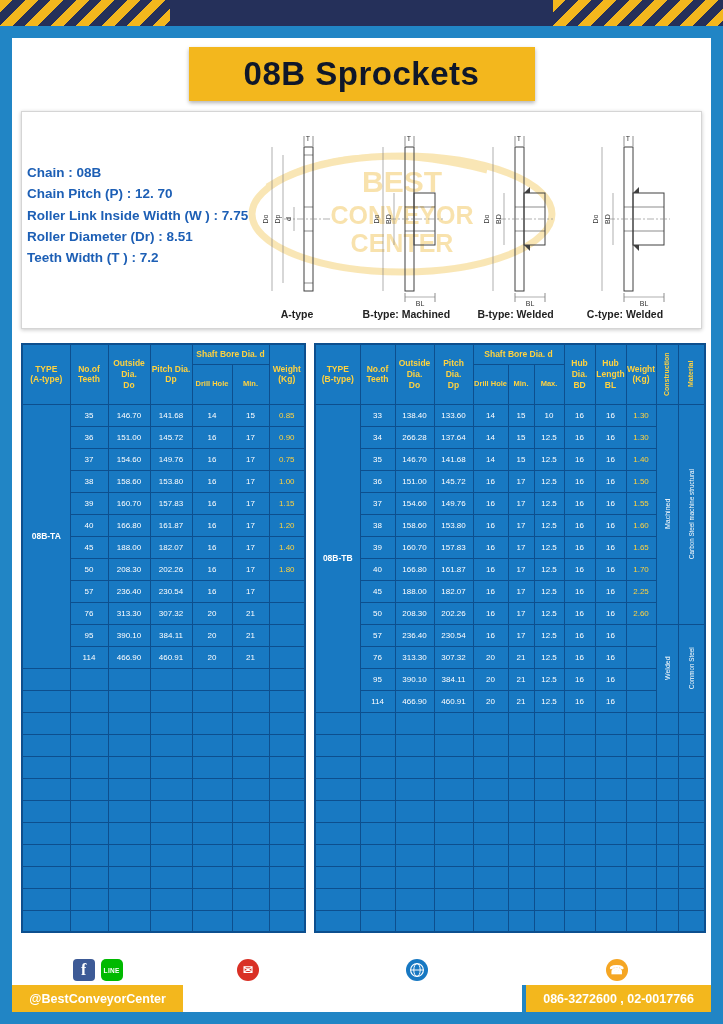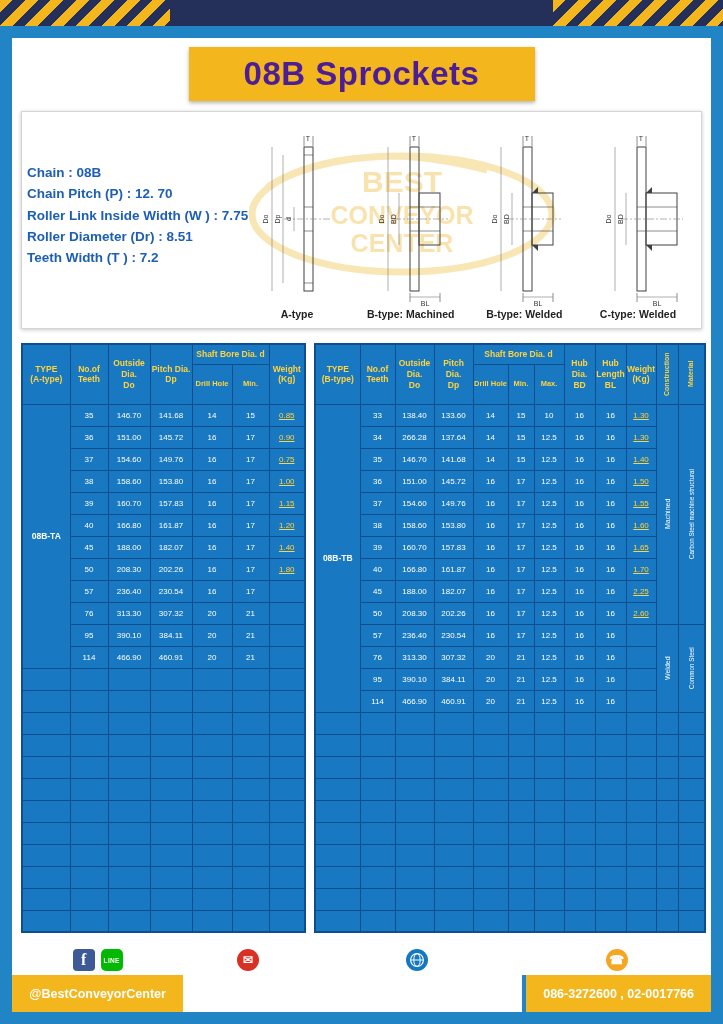--- a/index.html
+++ b/index.html
@@ -15,56 +15,56 @@
   body{background:#888;font-family:"Liberation Sans",sans-serif;}
   .page{position:relative;width:723px;height:1024px;background:#fff;overflow:hidden;margin:0 auto;}
   
   .top-strip{height:26px;display:flex;background:var(--navy);}
   .hazard{width:170px;background:repeating-linear-gradient(135deg,var(--yellow) 0 9px,var(--navy) 9px 18px);}
   .strip-mid{flex:1;background:var(--navy);}
   
   .frame{position:absolute;top:26px;left:0;right:0;bottom:0;border:12px solid var(--frame-blue);background:#fff;display:flex;flex-direction:column;}
   
   .banner{width:346px;height:54px;margin:9px auto 0;background:var(--yellow);display:flex;align-items:center;justify-content:center;box-shadow:0 2px 4px rgba(0,0,0,.3);flex:0 0 auto;}
-  .banner-title{font-size:33px;font-weight:bold;color:#4c1d95;letter-spacing:.5px;}
+  .banner-title{font-size:33px;font-weight:bold;color:#0f172a;letter-spacing:.5px;}
   
   .spec-panel{margin:10px 9px 0;border:1px solid #d5d5d5;box-shadow:0 1px 4px rgba(0,0,0,.22);height:218px;display:flex;position:relative;background:#fff;flex:0 0 auto;}
   .specs{width:228px;padding:50px 0 0 5px;position:relative;z-index:1;}
   .spec-line{font-size:13.5px;font-weight:bold;color:var(--spec-blue);line-height:1.58;white-space:nowrap;}
-  .figures{flex:1;display:flex;justify-content:space-between;align-items:flex-end;padding:4px 16px 8px 0;position:relative;z-index:1;}
+  .figures{flex:1;display:flex;justify-content:space-between;align-items:flex-end;padding:4px 29px 8px 0;position:relative;z-index:1;}
   .figure{display:flex;flex-direction:column;align-items:center;}
   .fig-caption{font-size:10.5px;font-weight:600;color:#222;margin-top:1px;white-space:nowrap;}
   .watermark{position:absolute;left:215px;top:14px;z-index:0;opacity:.5;}
   .part{fill:none;stroke:#404040;stroke-width:1;}
   .thin{stroke:#404040;stroke-width:.6;}
   .center{stroke:#909090;stroke-width:.7;stroke-dasharray:7 2 2 2;}
   .dimline{stroke:#7a7a7a;stroke-width:.6;}
   .weld{fill:#404040;}
   .dim{font-size:7px;fill:#333;font-family:"Liberation Sans",sans-serif;}
   
   .tables-row{margin:14px 9px 0;display:flex;gap:8px;flex:0 0 auto;}
   table{border-collapse:collapse;table-layout:fixed;background:var(--table-blue);border:2px solid var(--grid-blue);}
   th,td{border:1px solid var(--grid-blue);text-align:center;vertical-align:middle;padding:0;overflow:hidden;}
   th{color:var(--header-yellow);font-size:8.5px;font-weight:bold;white-space:pre-line;line-height:1.25;}
   thead tr:first-child th{height:20px;}
   thead tr:nth-child(2) th{height:40px;font-size:7.5px;white-space:nowrap;}
   tbody td{height:22px;color:#fff;font-size:8px;}
   td.type-cell{font-size:8.5px;font-weight:bold;color:#fff;}
-  td.weight{color:var(--header-yellow);text-decoration:underline;}
+  td.weight{color:var(--header-yellow);}
   .vtext{writing-mode:vertical-rl;transform:rotate(180deg);white-space:nowrap;}
   th.vhead{font-size:7px;white-space:nowrap;}
   td.vbody{font-size:7px;color:#fff;}
   td.material{font-size:6.3px;}
   
   .footer{margin-top:auto;flex:0 0 auto;}
   .footer-cols{display:flex;}
   .fcol{display:flex;flex-direction:column;}
   .fcol1{width:24.5%;}.fcol2{width:18.5%;}.fcol3{width:30%;}.fcol4{width:27%;}
   .icons-row{height:30px;display:flex;align-items:center;justify-content:center;gap:6px;background:#fff;}
-  .bar-seg{height:37px;background:var(--yellow);display:flex;align-items:center;justify-content:center;color:#fff;font-weight:bold;font-size:12.5px;white-space:nowrap;}
+  .bar-seg{height:27px;background:var(--yellow);display:flex;align-items:center;justify-content:center;color:#fff;font-weight:bold;font-size:12.5px;white-space:nowrap;}
   .fcol2 .bar-seg,.fcol3 .bar-seg,.fcol4 .bar-seg{border-left:4px solid var(--frame-blue);}
   .icon{width:22px;height:22px;display:flex;align-items:center;justify-content:center;border-radius:4px;color:#fff;font-weight:bold;cursor:pointer;}
   .fb{background:#3d5a96;font-family:"Liberation Serif",serif;font-size:16px;}
   .line-ic{background:#00b900;font-size:6.5px;border-radius:5px;letter-spacing:.3px;}
   .mail{background:#d93025;border-radius:50%;font-size:12px;}
   .globe{background:#1778c2;border-radius:50%;}
   .phone{background:#f5a623;border-radius:50%;font-size:12px;}
 </style>
 </head>
 <body>

